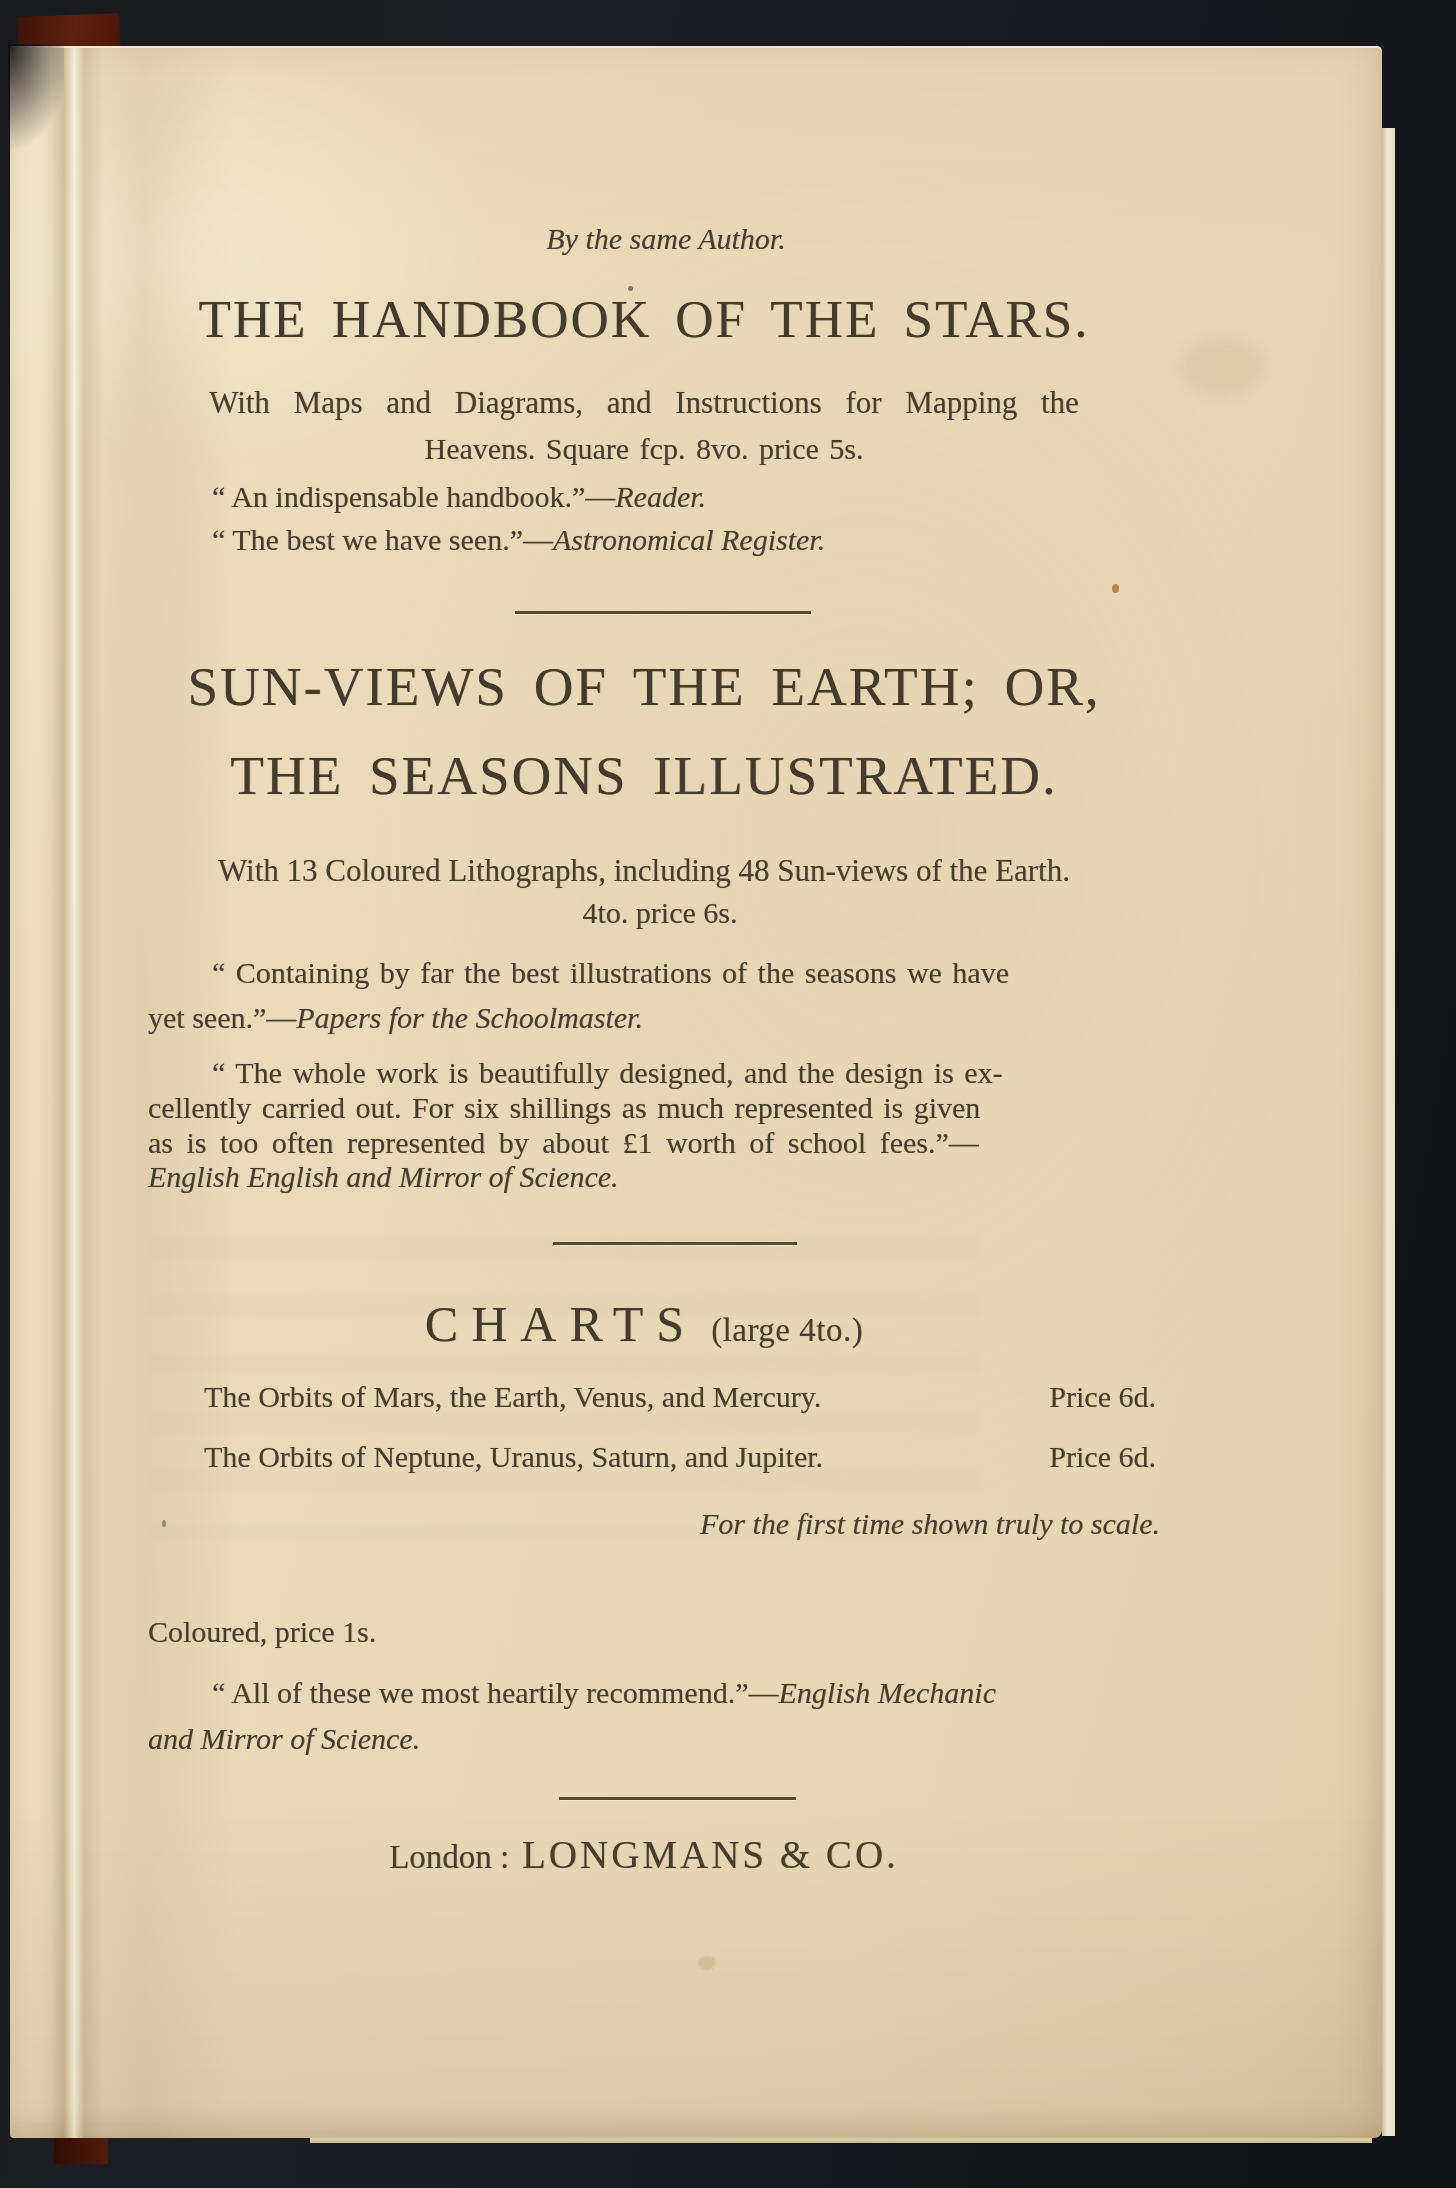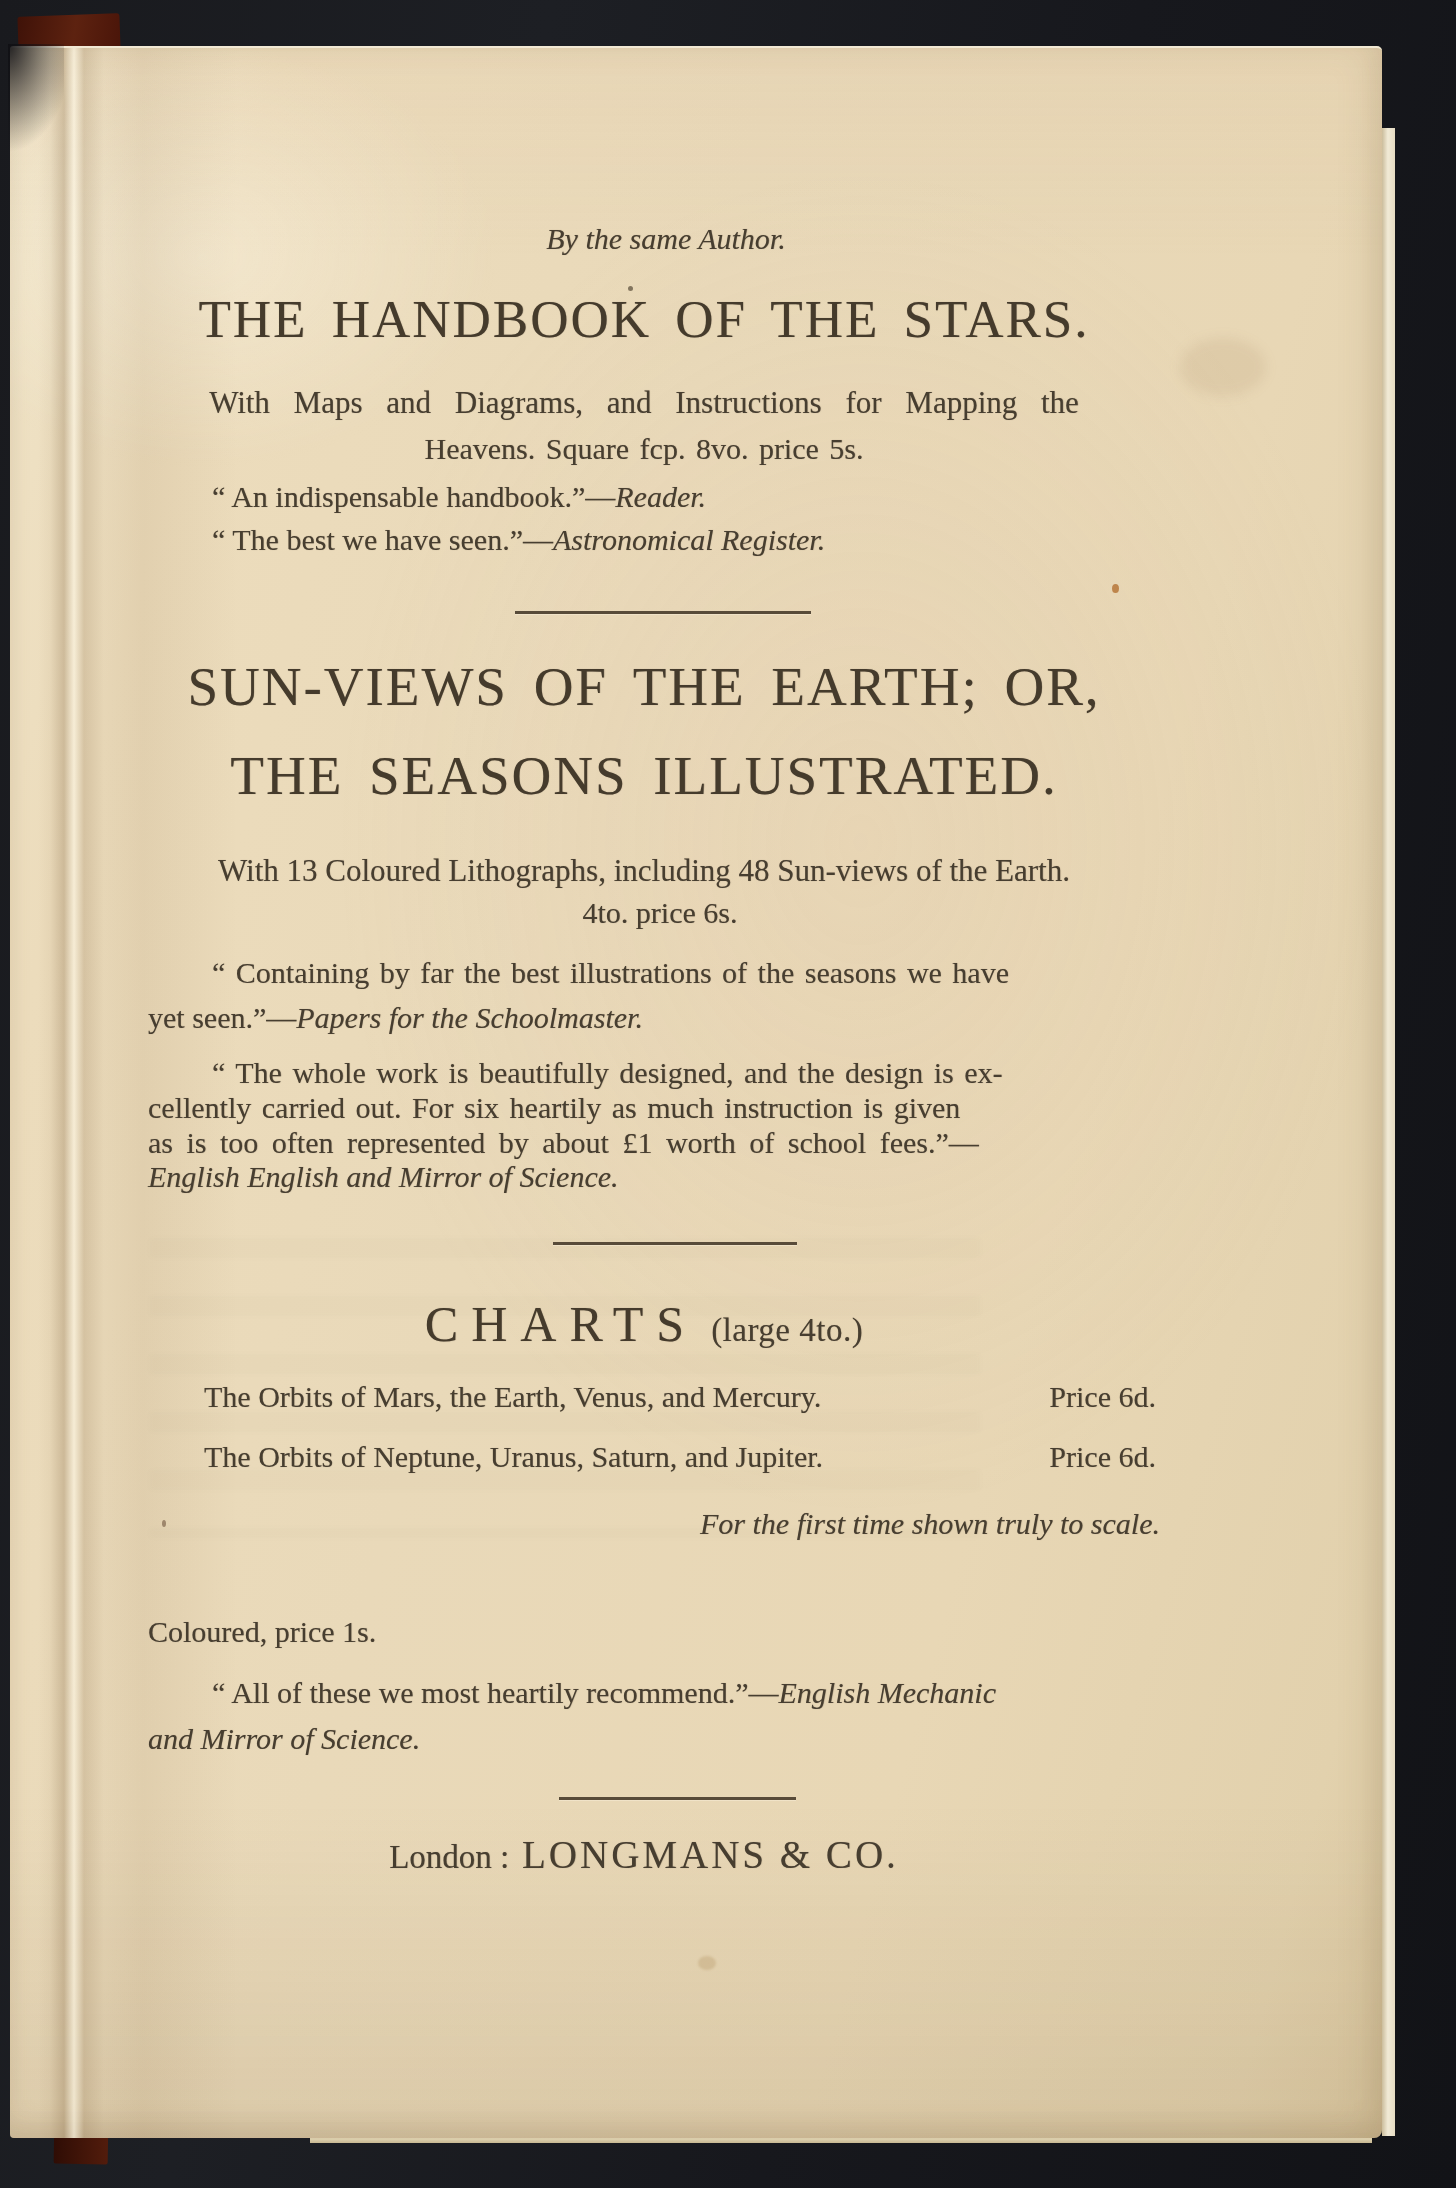--- a/index.html
+++ b/index.html
@@ -93,21 +93,21 @@
     <div class="t center h2" style="top:689px;">THE SEASONS ILLUSTRATED.</div>
     <div class="t center" style="top:794px;font-size:31px;">With 13 Coloured Lithographs, including 48 Sun-views of the Earth.</div>
     <div class="t center" style="top:837px;transform:translateX(16px);">4to. price 6s.</div>
 
     <div class="t indent ws2" style="top:897px;">“ Containing by far the best illustrations of the seasons we have</div>
     <div class="t" style="top:942px;">
       <span>yet seen.”—</span><span class="italic">Papers for the Schoolmaster.</span>
     </div>
 
     <div class="t indent ws2" style="top:997px;">“ The whole work is beautifully designed, and the design is ex-</div>
-    <div class="t ws2" style="top:1032px;">cellently carried out.  For six heartily as much instruction is given</div>
+    <div class="t ws2" style="top:1032px;">cellently carried out.  For six shillings as much represented is given</div>
     <div class="t ws3" style="top:1067px;">as is too often represented by about £1 worth of school fees.”—</div>
     <div class="t italic" style="top:1101px;">English English and Mirror of Science.</div>
 
     <div class="rule" style="top:1183px;left:405px;width:244px;"></div>
 
     <div class="t center" style="top:1237px;">
       <span class="charts-word">CHARTS</span><span class="charts-note">(large 4to.)</span>
     </div>
 
     <div class="t chart-row" style="top:1321px;">

